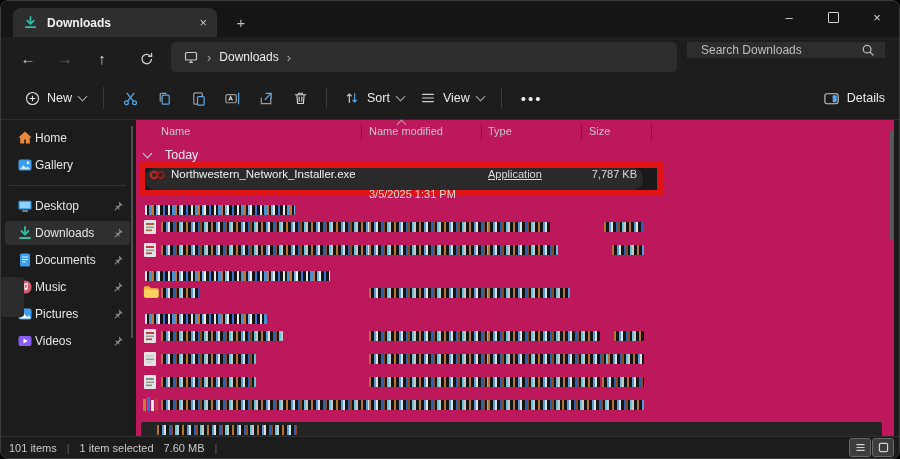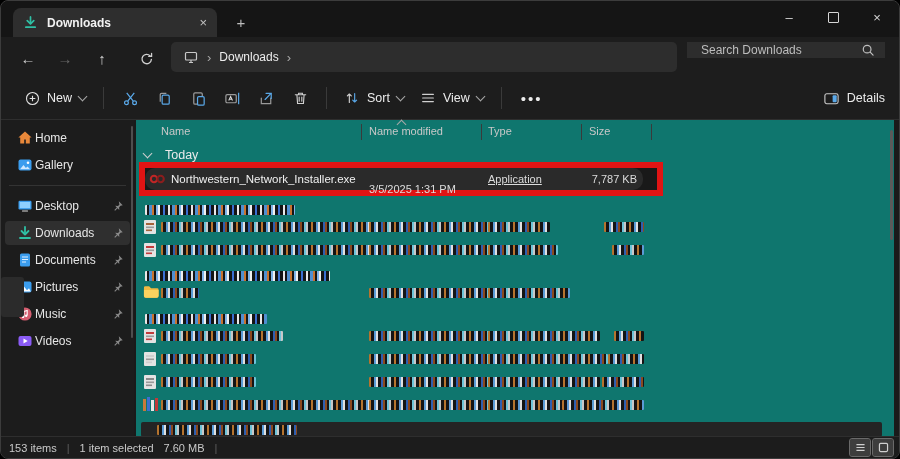--- a/index.html
+++ b/index.html
@@ -45,32 +45,32 @@
   .sidebar{position:absolute;left:0;top:119px;width:133px;bottom:22px;background:#1c1c1c;padding-top:6px;box-sizing:border-box;}
   .sb-item{position:relative;height:24px;margin:0 4px 3px 4px;display:flex;align-items:center;gap:2px;
            padding-left:12px;border-radius:4px;}
   .sb-item.selected{background:#2f2f2f;}
   .sb-label{font-size:12px;color:#e6e6e6;white-space:nowrap;}
   .sb-pin{position:absolute;right:6px;top:5px;width:13px;height:13px;opacity:.85;}
   .sb-divider{height:1px;background:#333;margin:8px 8px;}
   .sb-scroll{position:absolute;left:130px;top:6px;width:2px;height:212px;background:#4e4e4e;border-radius:1px;}
   .edge-overlay{position:absolute;left:0;top:276px;width:23px;height:40px;background:#2b2b2b;border-radius:3px;}
   
-  .main{position:absolute;left:135px;top:119px;right:5px;bottom:22px;background:#0f766e;}
+  .main{position:absolute;left:135px;top:119px;right:5px;bottom:22px;background:#be185d;}
   .colheaders{position:absolute;left:0;top:0;right:0;height:24px;}
   .colheaders .col{position:absolute;top:5px;font-size:11px;color:#c8c8c8;}
   .coldiv{position:absolute;top:4px;width:1px;height:16px;background:#3a3a3a;}
   .sortchev{position:absolute;left:262px;top:-2px;transform:scale(.8) rotate(-135deg);}
   .group-today{position:absolute;left:8px;top:28px;display:flex;align-items:center;gap:14px;}
   .group-today .lbl{font-size:12.5px;color:#eaeaea;}
   .gchev{width:6px;height:6px;border-right:1.4px solid #cfcfcf;border-bottom:1.4px solid #cfcfcf;transform:rotate(45deg);margin-top:-3px;}
   
   .redbox{position:absolute;left:3px;top:42px;width:524px;height:34px;border:6px solid #e01414;
           background:#191919;box-sizing:border-box;}
-  .sel-row{position:absolute;left:0;top:0;bottom:0;right:14px;background:#2a2a2a;display:flex;align-items:center;border-radius:10px;}
+  .sel-row{position:absolute;left:0;top:0;bottom:0;right:14px;background:#2a2a2a;display:flex;align-items:flex-start;border-radius:10px;}
   .sel-icon{margin-left:4px;width:17px;height:14px;flex:0 0 auto;}
   .sel-name{margin-left:5px;font-size:11.5px;color:#f0f0f0;white-space:nowrap;}
   .sel-date{position:absolute;left:224px;font-size:11px;color:#dcdcdc;white-space:nowrap;margin-top:20px;}
   .sel-type{position:absolute;left:343px;font-size:11px;color:#dcdcdc;text-decoration:underline;}
   .sel-size{position:absolute;right:6px;font-size:11px;color:#dcdcdc;}
   
   .rows{position:absolute;left:5px;top:76px;right:12px;}
   .row{position:relative;height:23px;}
   .row.grp{height:20px;}
   .ficon{position:absolute;left:2px;top:3px;width:16px;height:16px;}
@@ -275,39 +275,39 @@
           </svg>
         </span>
         <span class="sb-label">Documents</span>
         <span class="sb-pin"><svg width="13" height="13" viewBox="0 0 16 16">
             <path d="M9.6 1.6 14.4 6.4l-2.7.7-1.7 1.7.2 3.5-2.1-2.1-3.1 3.1-.9-.9 3.1-3.1-2.1-2.1 3.5.2 1.7-1.7z" fill="#9a9a9a"></path>
           </svg></span>
       </div>
       <div class="sb-item">
         <span style="width: 16px; height: 16px; flex: 0 0 auto; display: flex;">
           <svg width="16" height="16" viewBox="0 0 16 16">
-            <rect x="1.5" y="2.5" width="13" height="11" rx="2" fill="#3b9dee"></rect>
-            <path d="M3 12.5 7 7.5l3 3.8 2-2 1.8 3.2z" fill="#fff"></path>
-          </svg>
-        </span>
-        <span class="sb-label">Pictures</span>
-        <span class="sb-pin"><svg width="13" height="13" viewBox="0 0 16 16">
-            <path d="M9.6 1.6 14.4 6.4l-2.7.7-1.7 1.7.2 3.5-2.1-2.1-3.1 3.1-.9-.9 3.1-3.1-2.1-2.1 3.5.2 1.7-1.7z" fill="#9a9a9a"></path>
-          </svg></span>
-      </div>
-      <div class="sb-item">
-        <span style="width: 16px; height: 16px; flex: 0 0 auto; display: flex;">
-          <svg width="16" height="16" viewBox="0 0 16 16">
             <circle cx="8" cy="8" r="6.6" fill="#d45d6f"></circle>
             <path d="M7 10.8V5.4l3.2-1v5.2" stroke="#fff" stroke-width="1.1" fill="none"></path>
             <circle cx="6" cy="10.9" r="1.2" fill="#fff"></circle>
             <circle cx="9.2" cy="9.7" r="1.2" fill="#fff"></circle>
           </svg>
         </span>
         <span class="sb-label">Music</span>
+        <span class="sb-pin"><svg width="13" height="13" viewBox="0 0 16 16">
+            <path d="M9.6 1.6 14.4 6.4l-2.7.7-1.7 1.7.2 3.5-2.1-2.1-3.1 3.1-.9-.9 3.1-3.1-2.1-2.1 3.5.2 1.7-1.7z" fill="#9a9a9a"></path>
+          </svg></span>
+      </div>
+      <div class="sb-item">
+        <span style="width: 16px; height: 16px; flex: 0 0 auto; display: flex;">
+          <svg width="16" height="16" viewBox="0 0 16 16">
+            <rect x="1.5" y="2.5" width="13" height="11" rx="2" fill="#3b9dee"></rect>
+            <path d="M3 12.5 7 7.5l3 3.8 2-2 1.8 3.2z" fill="#fff"></path>
+          </svg>
+        </span>
+        <span class="sb-label">Pictures</span>
         <span class="sb-pin"><svg width="13" height="13" viewBox="0 0 16 16">
             <path d="M9.6 1.6 14.4 6.4l-2.7.7-1.7 1.7.2 3.5-2.1-2.1-3.1 3.1-.9-.9 3.1-3.1-2.1-2.1 3.5.2 1.7-1.7z" fill="#9a9a9a"></path>
           </svg></span>
       </div>
       <div class="sb-item">
         <span style="width: 16px; height: 16px; flex: 0 0 auto; display: flex;">
           <svg width="16" height="16" viewBox="0 0 16 16">
             <rect x="1.5" y="3" width="13" height="10" rx="2" fill="#8b5cf6"></rect>
             <path d="M6.5 5.5v5l4.2-2.5z" fill="#fff"></path>
           </svg>
@@ -438,21 +438,21 @@
           <span class="rd abs" style="right:238px;width:82px"></span>
         </div>
         <div class="strip">
           <span class="rd" style="width:140px"></span>
         </div>
       </div>
     <div class="main-scroll"></div>
   </div>
 
   <div class="statusbar">
-    <span class="txt">153 items</span>
+    <span class="txt">101 items</span>
     <span class="sep">|</span>
     <span class="txt">1 item selected</span>
     <span class="txt">7.60 MB</span>
     <span class="sep">|</span>
     <div class="status-views">
       <div class="sv-btn active">
         <svg width="13" height="13" viewBox="0 0 16 16" stroke="#d0d0d0" stroke-width="1.5">
             <path d="M3 4.5h10M3 8h10M3 11.5h10"></path>
           </svg>
       </div>

